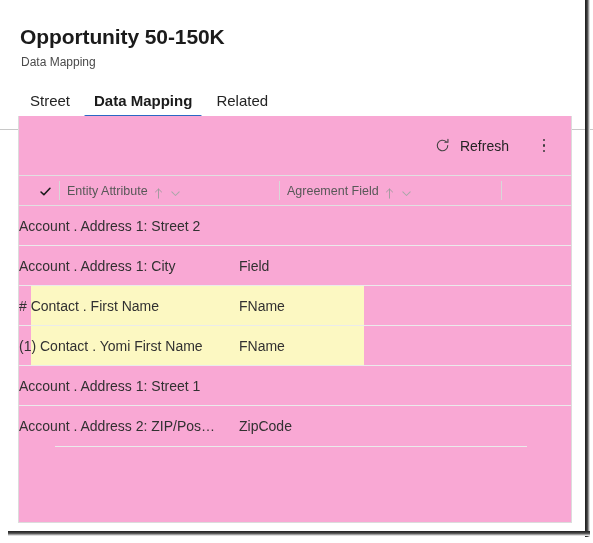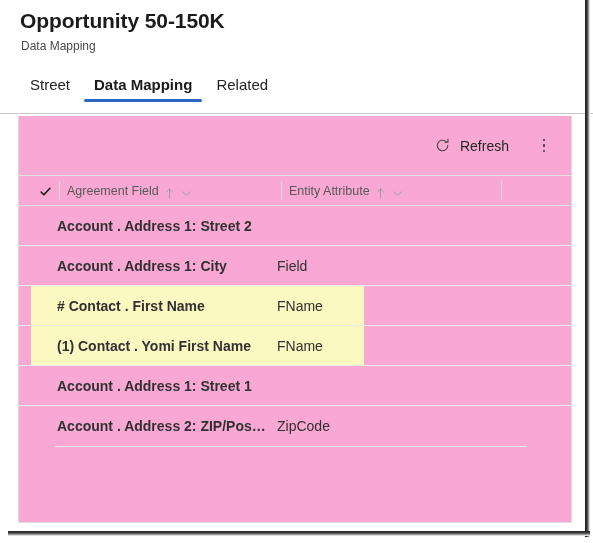--- a/index.html
+++ b/index.html
@@ -19,21 +19,21 @@
     position: relative;
     width: 593px;
     height: 543px;
     background: #ffffff;
   }
 
   
   .page-header {
     position: absolute;
     left: 0;
-    top: 0;
+    top: 16px;
     width: 593px;
     height: 114px;
     background: #ffffff;
     border-bottom: 1px solid #c8c8c8;
     box-sizing: border-box;
     text-decoration: underline;
   }
   .page-title {
     position: absolute;
     left: 20px;
@@ -262,23 +262,21 @@
   }
   .cell {
     position: relative;
     z-index: 1;
     font-size: 14px;
     color: #313131;
     white-space: nowrap;
     overflow: hidden;
   }
   .cell.c1 {
-    margin-left: 38px;
     width: 220px;
-    font-weight: bold;
   }
   .cell.c2 {
     width: 200px;
   }
   .grid-bottom-rule {
     height: 1px;
     background: #ebebeb;
     width: 472px;
     margin-left: 36px;
   }
@@ -329,50 +327,50 @@
 
       <div class="grid-header">
         <div class="hdr-check">
           <span class="check-icon">
             <svg viewBox="0 0 16 16" width="13" height="13" fill="none" stroke="currentColor" stroke-width="2" stroke-linecap="round" stroke-linejoin="round">
               <path d="M2.5 8.6 L6 12 L13.5 4"></path>
             </svg>
           </span>
         </div>
 
+        <div class="hdr-col c1">
+          <span class="hdr-label">Entity Attribute</span>
+          <span class="sort-arrow">
+            <svg viewBox="0 0 10 12" width="9" height="11" fill="none" stroke="currentColor" stroke-width="1" stroke-linecap="round" stroke-linejoin="round">
+              <path d="M5 11.2 L5 1.2"></path>
+                <path d="M1.6 4.3 L5 1 L8.4 4.3"></path>
+            </svg>
+          </span>
+          <span class="chevron">
+            <svg viewBox="0 0 12 12" width="11" height="11" fill="none" stroke="currentColor" stroke-width="1.1" stroke-linecap="round" stroke-linejoin="round">
+              <path d="M2 4.2 L6 8.2 L10 4.2"></path>
+            </svg>
+          </span>
+        </div>
+
         <div class="hdr-col c2">
           <span class="hdr-label">Agreement Field</span>
           <span class="sort-arrow">
             <svg viewBox="0 0 10 12" width="9" height="11" fill="none" stroke="currentColor" stroke-width="1" stroke-linecap="round" stroke-linejoin="round">
               <path d="M5 11.2 L5 1.2"></path>
                 <path d="M1.6 4.3 L5 1 L8.4 4.3"></path>
             </svg>
           </span>
           <span class="chevron">
             <svg viewBox="0 0 12 12" width="11" height="11" fill="none" stroke="currentColor" stroke-width="1.1" stroke-linecap="round" stroke-linejoin="round">
               <path d="M2 4.2 L6 8.2 L10 4.2"></path>
             </svg>
           </span>
         </div>
 
-        <div class="hdr-col c1">
-          <span class="hdr-label">Entity Attribute</span>
-          <span class="sort-arrow">
-            <svg viewBox="0 0 10 12" width="9" height="11" fill="none" stroke="currentColor" stroke-width="1" stroke-linecap="round" stroke-linejoin="round">
-              <path d="M5 11.2 L5 1.2"></path>
-                <path d="M1.6 4.3 L5 1 L8.4 4.3"></path>
-            </svg>
-          </span>
-          <span class="chevron">
-            <svg viewBox="0 0 12 12" width="11" height="11" fill="none" stroke="currentColor" stroke-width="1.1" stroke-linecap="round" stroke-linejoin="round">
-              <path d="M2 4.2 L6 8.2 L10 4.2"></path>
-            </svg>
-          </span>
-        </div>
-
         <div class="hdr-end"></div>
       </div>
 
       <div class="grid-row">
         <div class="hl"></div>
         <div class="cell c1">Account . Address 1: Street 2</div>
       </div>
 
       <div class="grid-row">
         <div class="hl"></div>

